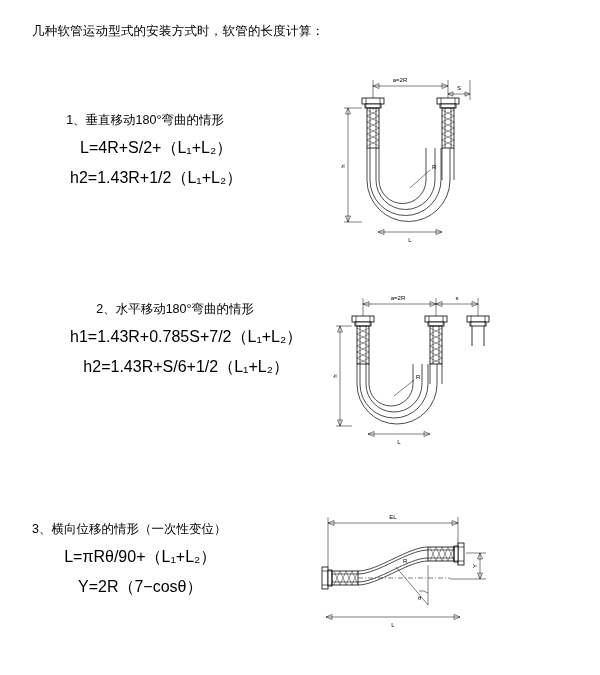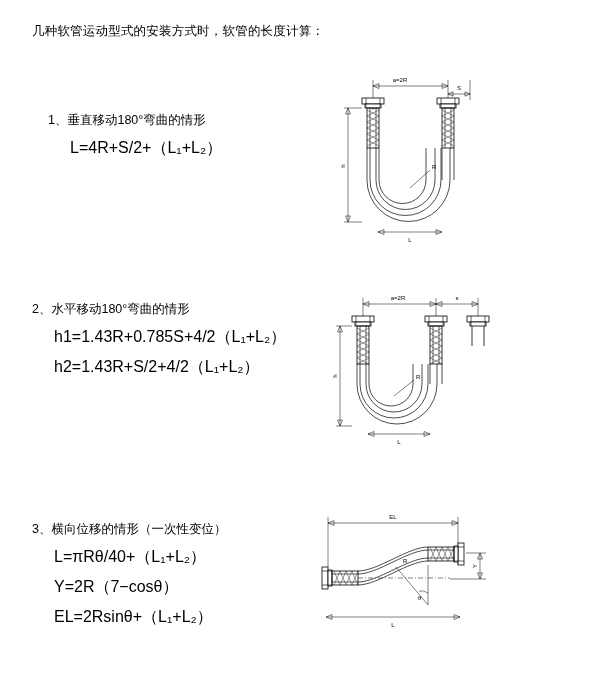--- a/index.html
+++ b/index.html
@@ -23,20 +23,21 @@
   .heading {
     position: absolute;
     left: 32px;
     top: 23px;
     font-size: 12.5px;
     letter-spacing: 0.2px;
     white-space: nowrap;
   }
   .section {
     position: absolute;
+    text-align: center;
   }
   .sec-title {
     font-size: 12.5px;
     white-space: nowrap;
     margin-bottom: 9px;
   }
   .formula {
     font-size: 16px;
     white-space: nowrap;
     margin-bottom: 9px;
@@ -58,20 +59,21 @@
 </head>
 <body>
 
 <div class="page">
 
   <div class="heading">几种软管运动型式的安装方式时，软管的长度计算：</div>
 
   <div class="section" style="left:48px; top:112px;">
     <div class="sec-title">1、垂直移动180°弯曲的情形</div>
     <div class="formula">L=4R+S/2+（L₁+L₂）</div>
+    <div class="formula">h2=1.43R+1/2（L₁+L₂）</div>
   </div>
 
   <div class="figure" style="left:318px; top:70px;">
     <svg width="180" height="190" viewBox="0 0 180 190">
 
       <line class="dim" x1="55" y1="16" x2="130" y2="16"></line>
       <path class="dim" d="M55 16 l6 -2.5 v5 z" fill="#000"></path>
       <path class="dim" d="M130 16 l-6 -2.5 v5 z" fill="#000"></path>
       <text class="dimtxt" x="82" y="12" text-anchor="middle">a=2R</text>
 
@@ -147,24 +149,24 @@
       <line class="dim" x1="26" y1="152" x2="44" y2="152"></line>
       <text class="dimtxt" x="27" y="96" text-anchor="middle" transform="rotate(-90 27 96)">h</text>
 
       <text class="dimtxt" x="92" y="172" text-anchor="middle">L</text>
       <line class="dim" x1="60" y1="162" x2="124" y2="162"></line>
       <path class="dim" d="M60 162 l6 -2.5 v5 z" fill="#000"></path>
       <path class="dim" d="M124 162 l-6 -2.5 v5 z" fill="#000"></path>
     </svg>
   </div>
 
-  <div class="section" style="left:32px; top:301px;">
+  <div class="section" style="left:48px; top:301px;">
     <div class="sec-title">2、水平移动180°弯曲的情形</div>
-    <div class="formula">h1=1.43R+0.785S+4/2（L₁+L₂）</div>
-    <div class="formula">h2=1.43R+S/2+4/2（L₁+L₂）</div>
+    <div class="formula">h1=1.43R+0.785S+7/2（L₁+L₂）</div>
+    <div class="formula">h2=1.43R+S/6+1/2（L₁+L₂）</div>
   </div>
 
   <div class="figure" style="left:318px; top:288px;">
     <svg width="180" height="160" viewBox="0 0 180 160">
 
       <line class="dim" x1="45" y1="16" x2="118" y2="16"></line>
       <path class="dim" d="M45 16 l6 -2.5 v5 z" fill="#000"></path>
       <path class="dim" d="M118 16 l-6 -2.5 v5 z" fill="#000"></path>
       <text class="dimtxt" x="80" y="12" text-anchor="middle">a=2R</text>
 
@@ -247,23 +249,22 @@
 
       <line class="dim" x1="50" y1="146" x2="112" y2="146"></line>
       <path class="dim" d="M50 146 l6 -2.5 v5 z" fill="#000"></path>
       <path class="dim" d="M112 146 l-6 -2.5 v5 z" fill="#000"></path>
       <text class="dimtxt" x="81" y="156" text-anchor="middle">L</text>
     </svg>
   </div>
 
   <div class="section" style="left:32px; top:521px;">
     <div class="sec-title">3、横向位移的情形（一次性变位）</div>
-    <div class="formula">L=πRθ/40+（L₁+L₂）</div>
+    <div class="formula">L=πRθ/90+（L₁+L₂）</div>
     <div class="formula">Y=2R（7−cosθ）</div>
-    <div class="formula">EL=2Rsinθ+（L₁+L₂）</div>
   </div>
 
   <div class="figure" style="left:300px; top:505px;">
     <svg width="200" height="130" viewBox="0 0 200 130">
 
       <line class="dim" x1="28" y1="18" x2="158" y2="18"></line>
       <path class="dim" d="M28 18 l6 -2.5 v5 z" fill="#000"></path>
       <path class="dim" d="M158 18 l-6 -2.5 v5 z" fill="#000"></path>
       <text class="dimtxt" x="93" y="14" text-anchor="middle">EL</text>
       <line class="dim" x1="28" y1="12" x2="28" y2="62"></line>

